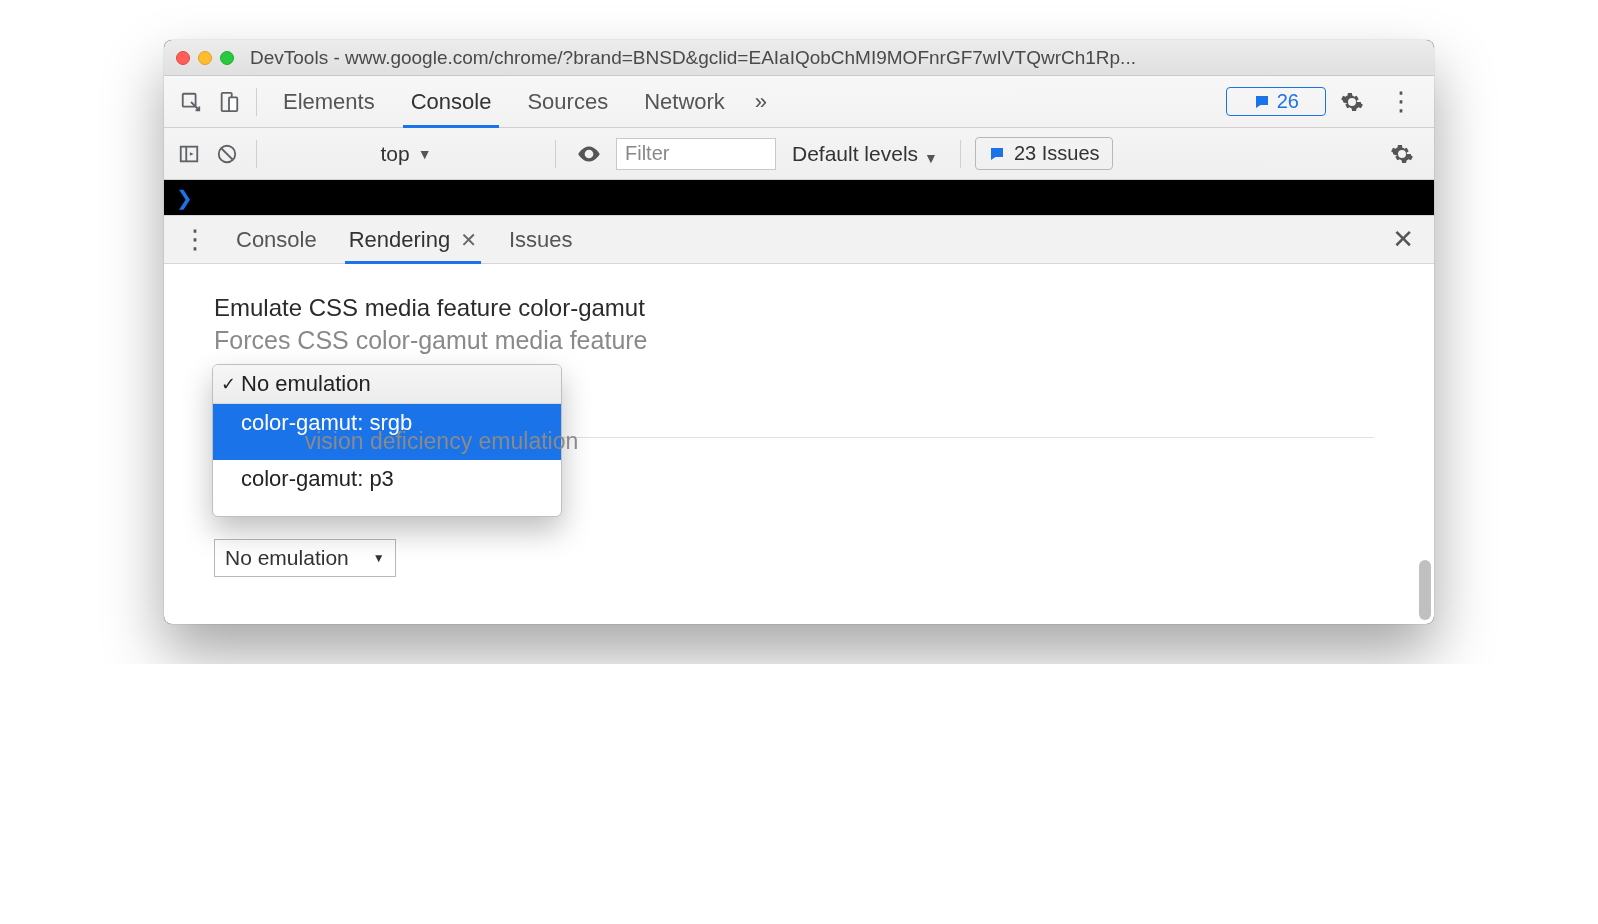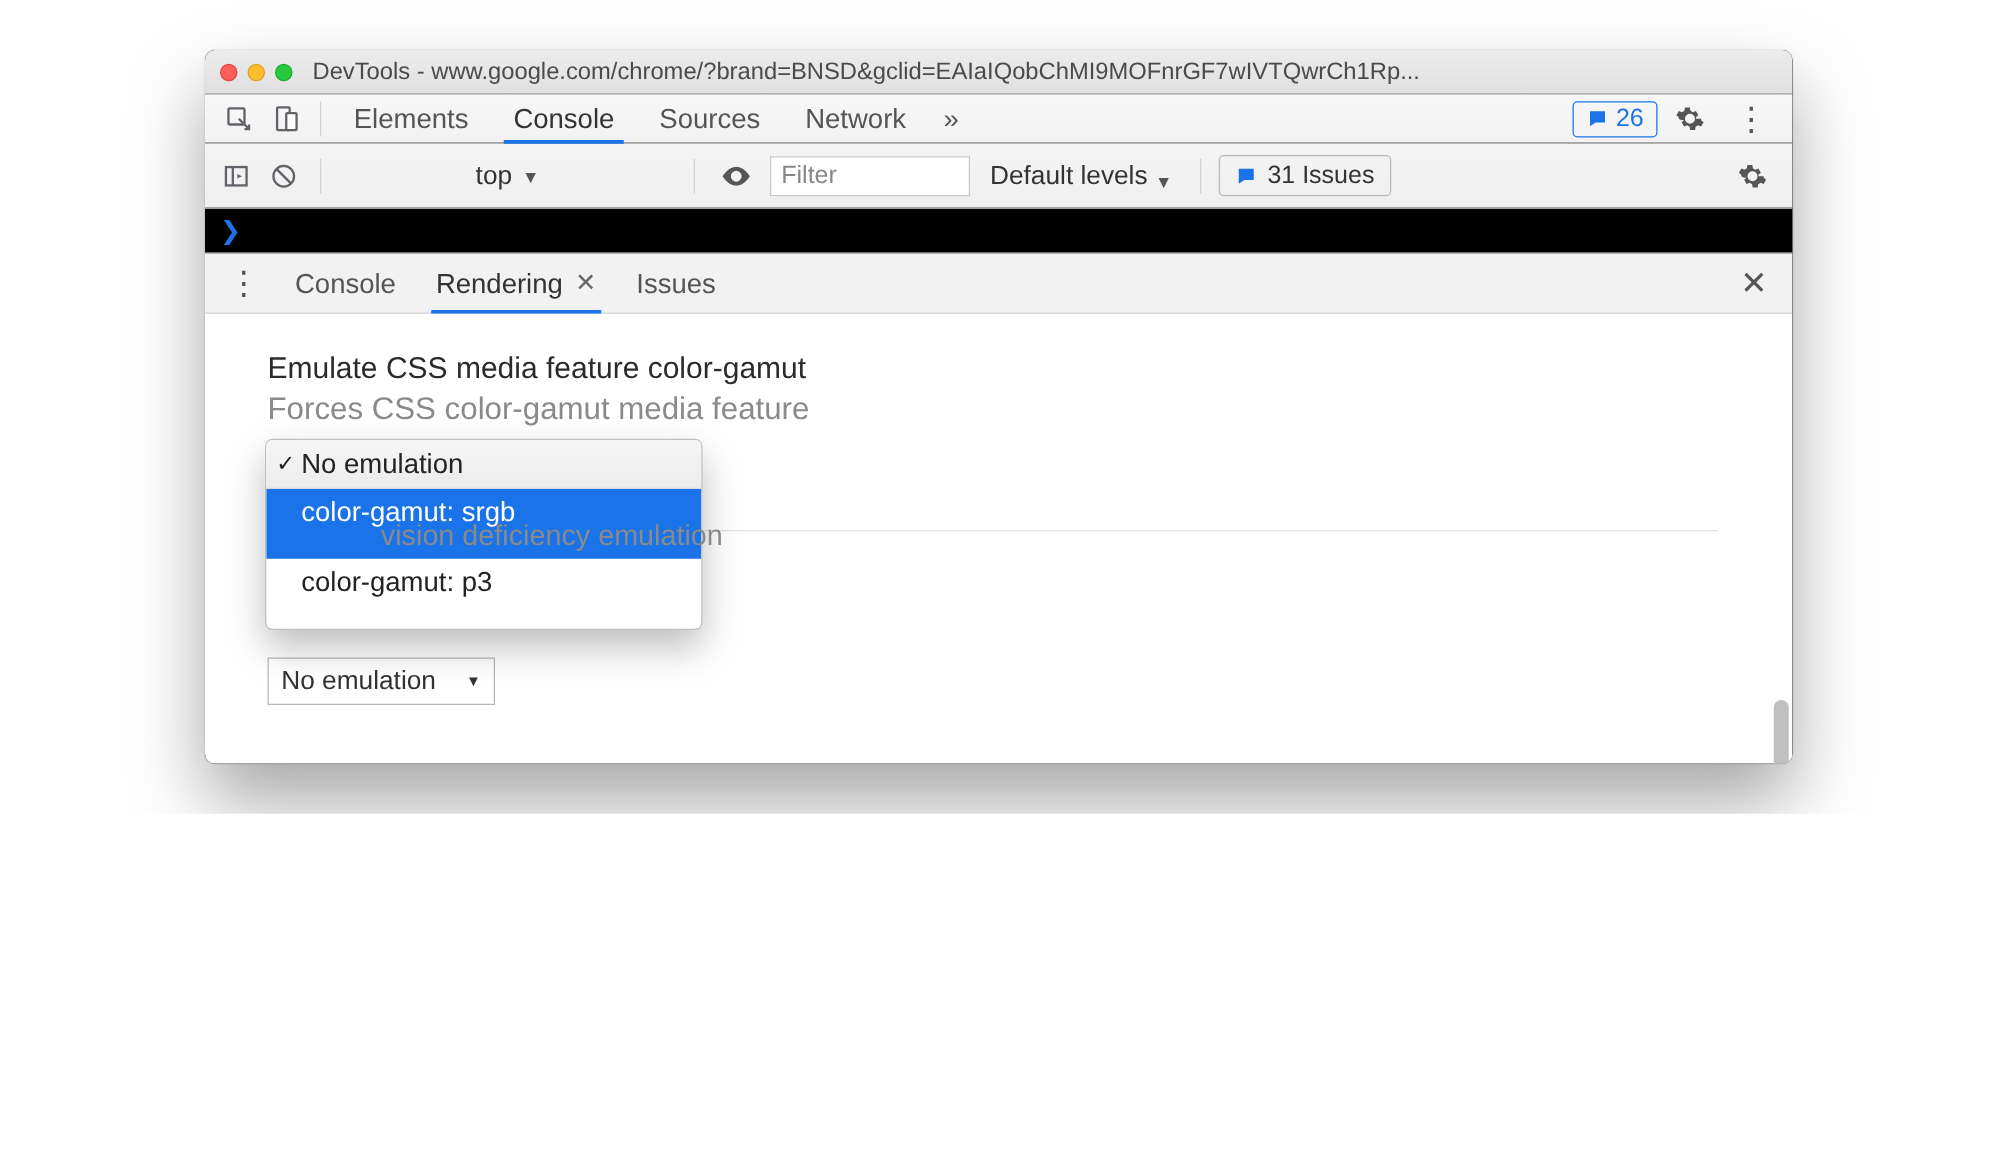--- a/index.html
+++ b/index.html
@@ -29,21 +29,21 @@
     padding: 0 12px;
     gap: 8px;
   }
   .tl-btn { width: 14px; height: 14px; border-radius: 50%; }
   .tl-close { background:#ff5f57; border:1px solid #e24640; }
   .tl-min   { background:#ffbd2e; border:1px solid #dfa023; }
   .tl-max   { background:#28c940; border:1px solid #1dad2b; }
   .title-text { margin-left: 8px; color:#4a4a4a; font-size: 19px; white-space: nowrap; overflow:hidden; text-overflow:ellipsis; flex:1;}
   
   .tabstrip {
-    height: 39px;
+    height: 52px;
     display:flex;
     align-items:center;
     padding: 0 10px;
     border-bottom: 1px solid #d0d0d0;
     gap: 4px;
     background: linear-gradient(#f7f7f7,#f2f2f2);
   }
   .tool-ico {
     width: 34px; height: 34px;
     display:flex; align-items:center; justify-content:center;
@@ -61,21 +61,21 @@
   }
   .main-tab.active { color:#333; font-weight: 400;}
   .main-tab.active::after {
     content:""; position:absolute; left:8px; right:8px; bottom:-1px; height:3px; background:#1a73e8;
   }
   .more-chevron { font-size:22px; color:#555; padding:0 10px;}
   .spacer { flex:1;}
   .issues-pill {
     display:flex; align-items:center; gap:6px;
     border:1px solid #1a73e8; border-radius:4px;
-    padding: 2px 10px; color:#1a73e8; font-size:20px;
+    padding: 2px 26px; color:#1a73e8; font-size:20px;
   }
   .gear, .kebab { font-size:26px; color:#555; padding:0 10px; cursor:pointer;}
   
   .console-toolbar {
     height: 52px;
     display:flex; align-items:center;
     padding: 0 10px;
     border-bottom:1px solid #d0d0d0;
     gap:8px;
     background: linear-gradient(#f4f4f4,#efefef);
@@ -245,21 +245,21 @@
     <input class="filter-input" placeholder="Filter" style="">
     <div class="levels">
       <span>Default levels</span>
       <span class="tri">▼</span>
     </div>
     <div class="vsep"></div>
     <div class="issues-btn">
       <svg class="chip" width="18" height="18" viewBox="0 0 24 24" fill="#1a73e8">
           <path d="M4 4h16v12H10l-6 4z"></path>
         </svg>
-      <span>31 Issues</span>
+      <span>23 Issues</span>
     </div>
     <div class="spacer"></div>
     <div class="gear">
       <svg width="24" height="24" viewBox="0 0 24 24" fill="#555">
           <path d="M12 8a4 4 0 1 0 0 8 4 4 0 0 0 0-8zm9 4a7 7 0 0 1-.1 1.2l2 1.6-2 3.4-2.4-1a7 7 0 0 1-2 1.2l-.4 2.6h-4l-.4-2.6a7 7 0 0 1-2-1.2l-2.4 1-2-3.4 2-1.6A7 7 0 0 1 3 12a7 7 0 0 1 .1-1.2l-2-1.6 2-3.4 2.4 1a7 7 0 0 1 2-1.2L7.9 3h4l.4 2.6a7 7 0 0 1 2 1.2l2.4-1 2 3.4-2 1.6c.1.4.1.8.1 1.2z"></path>
         </svg>
     </div>
   </div>
 
   <div class="console-body">

